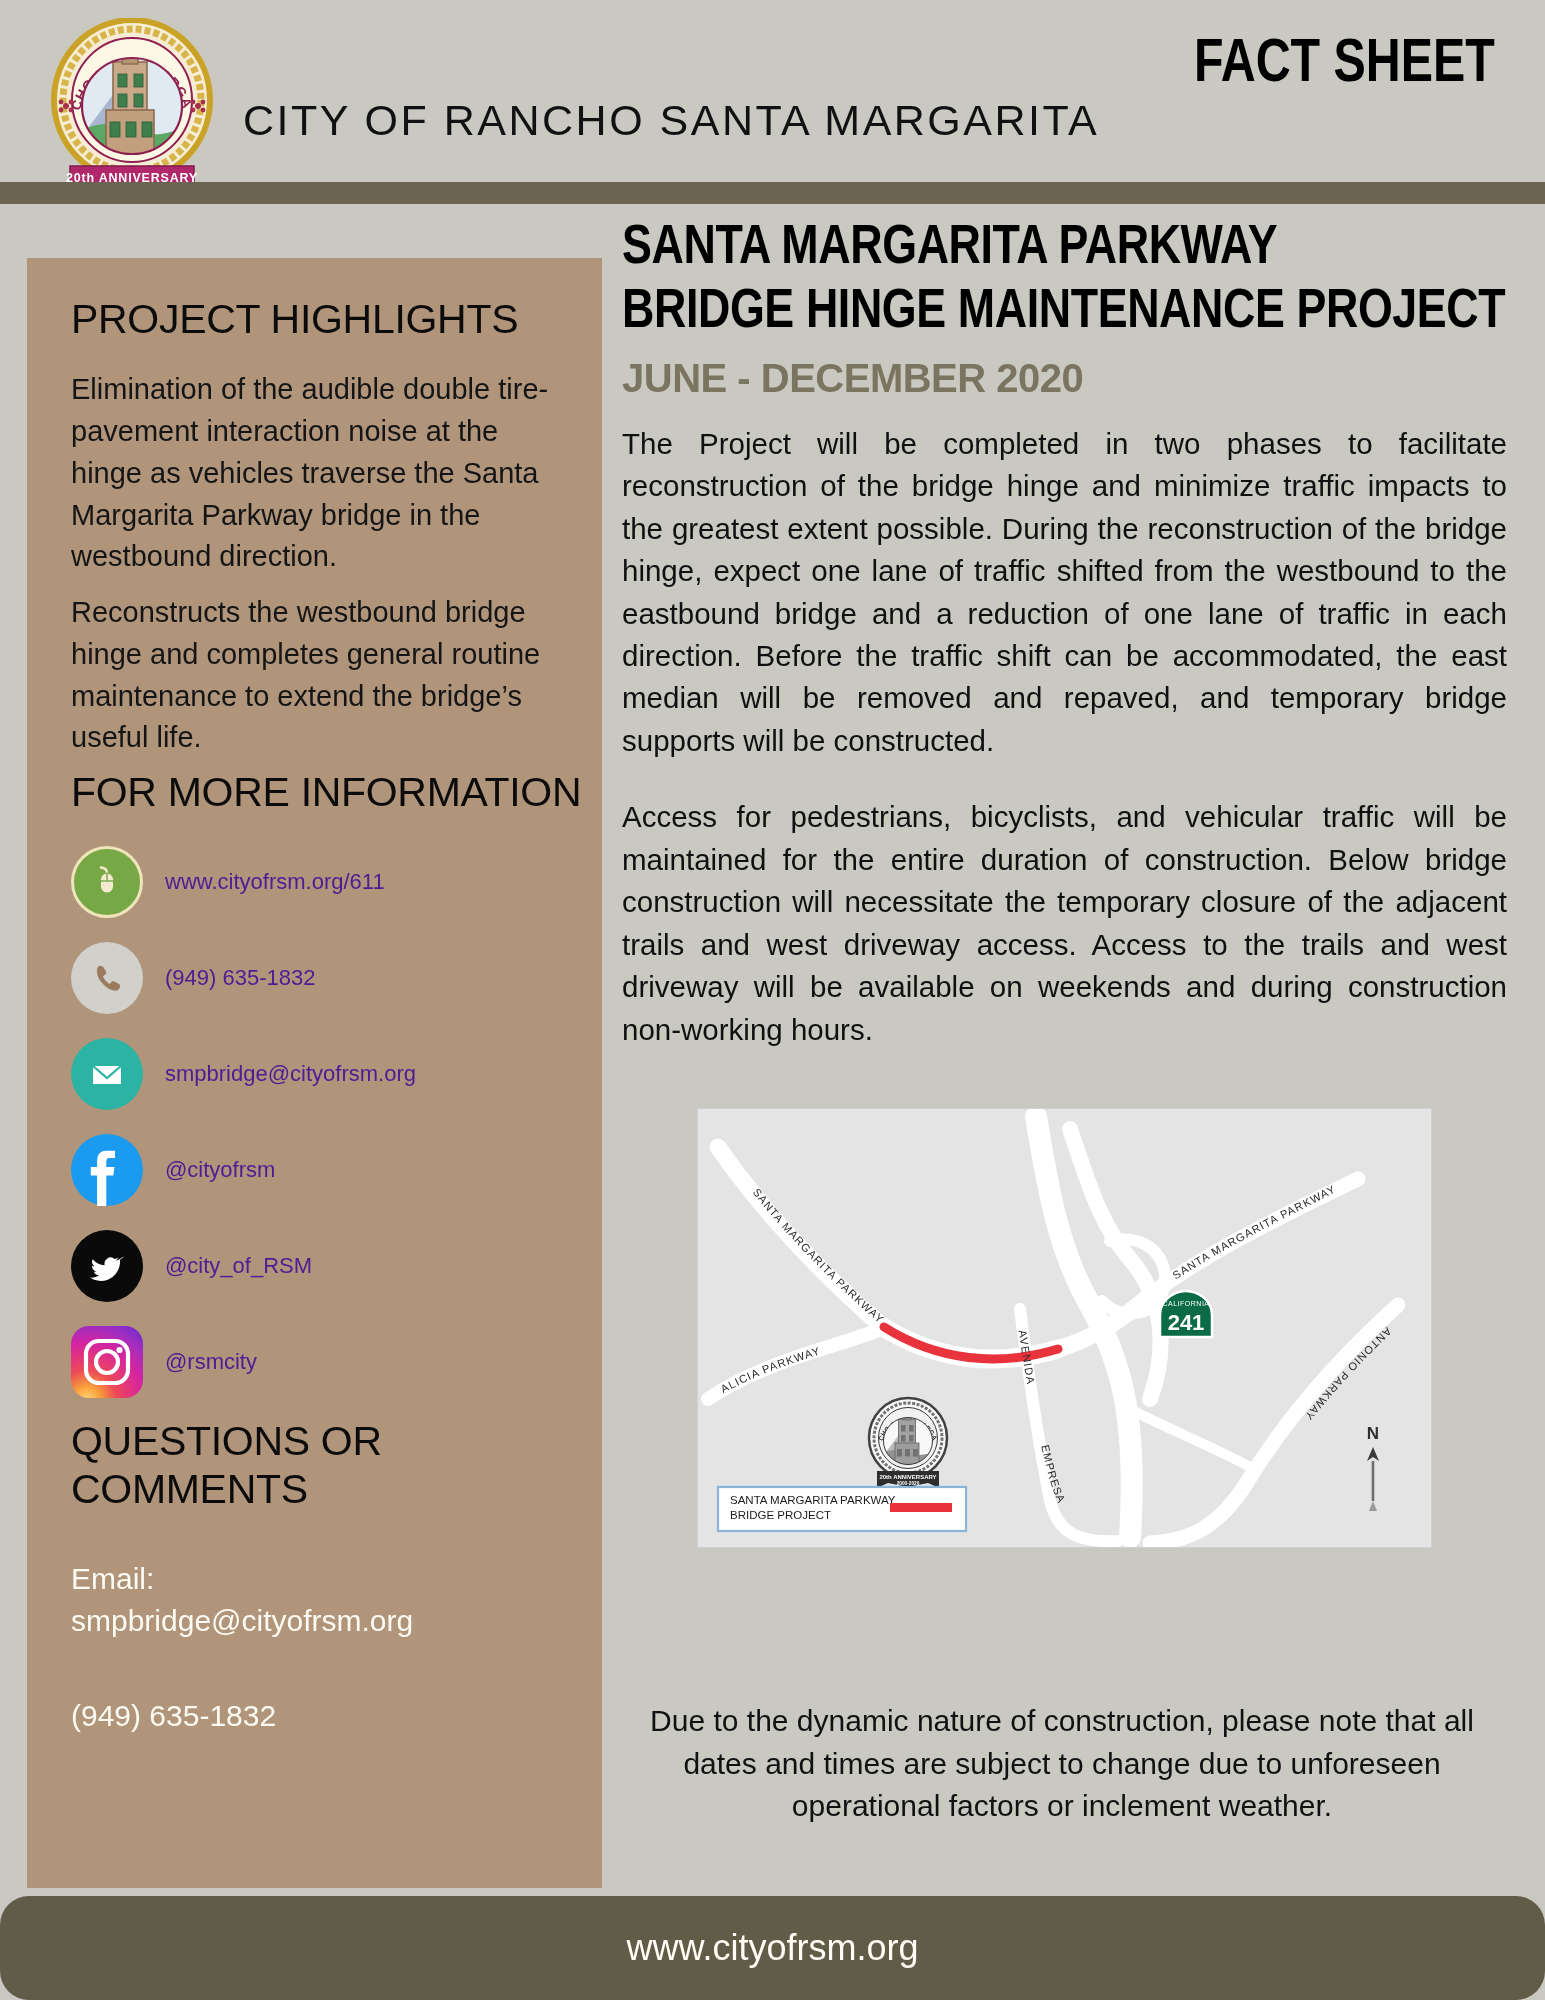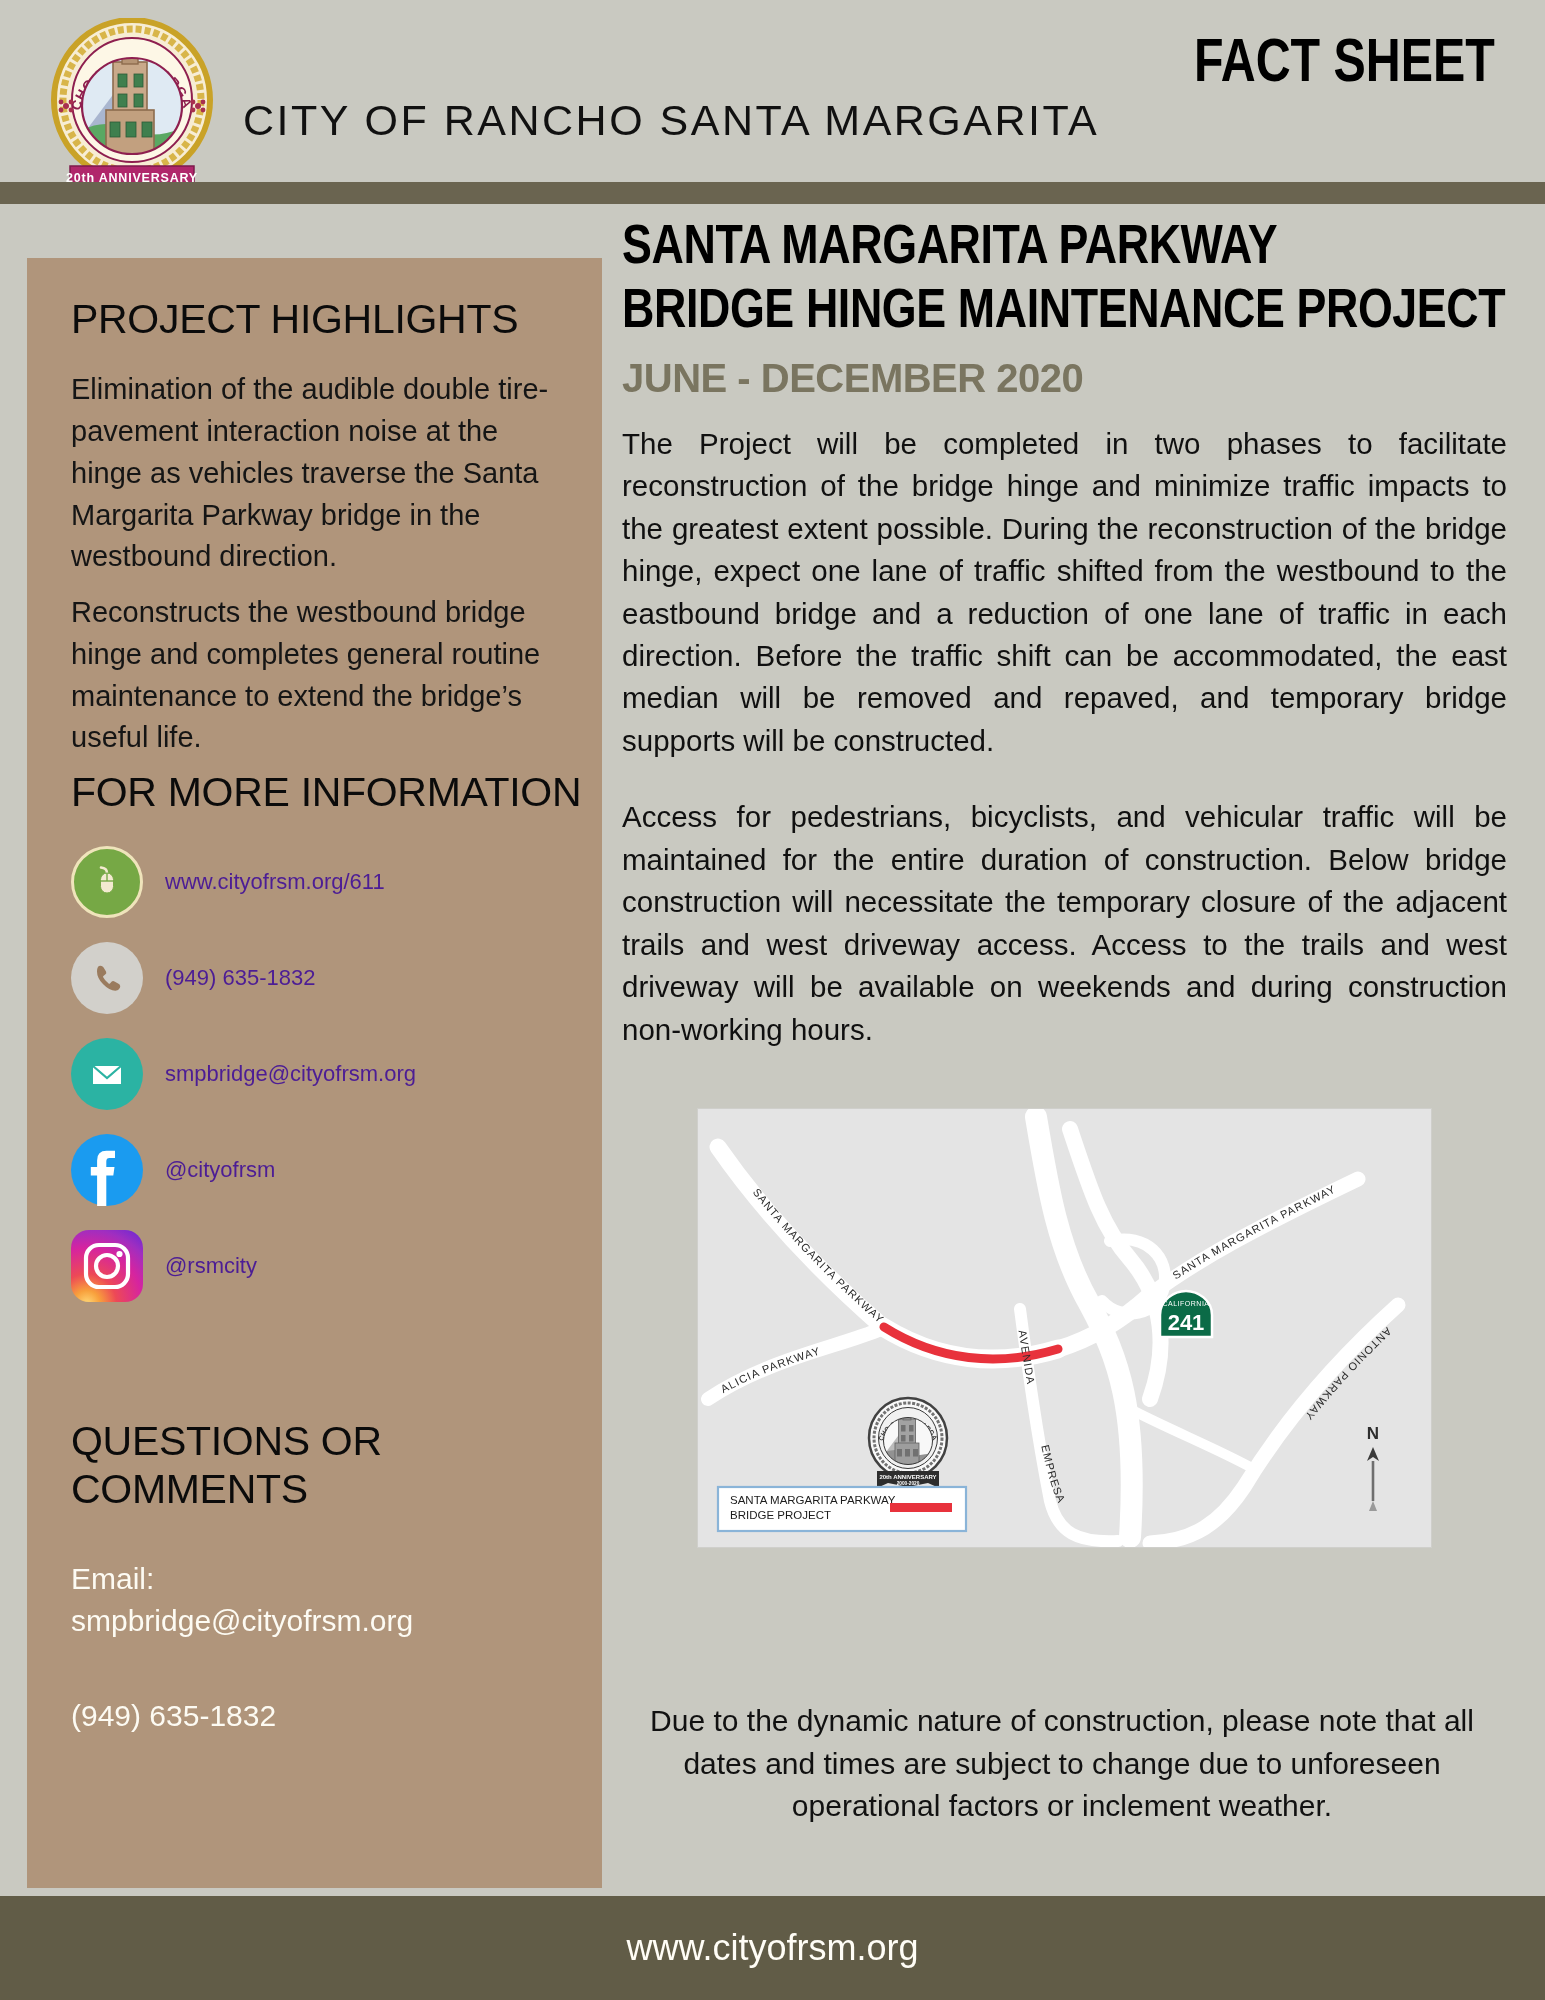--- a/index.html
+++ b/index.html
@@ -111,21 +111,21 @@
   
   .note {
     position: absolute; left: 622px; top: 1700px; width: 880px;
     font-size: 30px; color: #111; line-height: 1.42; text-align: center;
   }
 
   
   .footer {
     position: absolute; left: 0; bottom: 0; width: 1545px; height: 104px;
     background: #615c47;
-    display: flex; align-items: center; justify-content: center;
+    display: flex; align-items: center; justify-content: center; border-radius: 29px;
   }
   .footer-txt { font-size: 36px; color: #fffdf6; }
 </style>
 </head>
 <body>
 
 <div class="page">
 
   <div class="header">
 
@@ -240,20 +240,32 @@
       <div class="contact-row">
         <div class="contact-ico ico-fb">
           <svg width="72" height="72" viewBox="0 0 72 72">
             <path d="M44 24 h-5.5 q-3.2 0 -3.2 3.4 V33 h8.2 l-1.2 8.4 h-7 V72 h-9.2 V41.4 h-6.3 V33 h6.3
                      v-6.6 q0 -9.6 9.4 -9.6 H44 Z" fill="#ffffff"></path>
           </svg>
         </div>
         <div class="contact-txt">@cityofrsm</div>
       </div>
 
+      <div class="contact-row">
+        <div class="contact-ico ico-tw">
+          <svg width="42" height="42" viewBox="0 0 42 42">
+            <path d="M38 11.2 q-1.6 2.4 -4 3.2 q0.1 0.6 0.1 1.3 q0 9.8 -7.2 16 Q20 37 11.5 35.6
+                     q-4.2 -0.7 -7.5 -3 q1 0.1 2 0.1 q4 0 7.2 -2.4 q-3.8 -0.1 -5.4 -3.6
+                     q1.3 0.2 2.7 -0.1 q-4.3 -1.3 -4.6 -5.9 q1.2 0.7 2.5 0.7 q-3.6 -2.8 -1.8 -7.2
+                     q4.7 5.6 12.1 6 q-1 -4.4 2.6 -6.8 q3.8 -2.4 7.3 0.6 q1.9 -0.4 3.6 -1.5
+                     q-0.6 2 -2.4 3.1 q1.8 -0.2 3.2 -1 Z" fill="#ffffff"></path>
+          </svg>
+        </div>
+        <div class="contact-txt">@city_of_RSM</div>
+      </div>
 
       <div class="contact-row">
         <div class="contact-ico ico-ig">
           <svg width="54" height="54" viewBox="0 0 54 54">
             <rect x="6" y="6" width="42" height="42" rx="13" fill="none" stroke="#fff" stroke-width="4.2"></rect>
             <circle cx="27" cy="27" r="11" fill="none" stroke="#fff" stroke-width="4.2"></circle>
             <circle cx="39.5" cy="15" r="3.1" fill="#fff"></circle>
           </svg>
         </div>
         <div class="contact-txt">@rsmcity</div>

